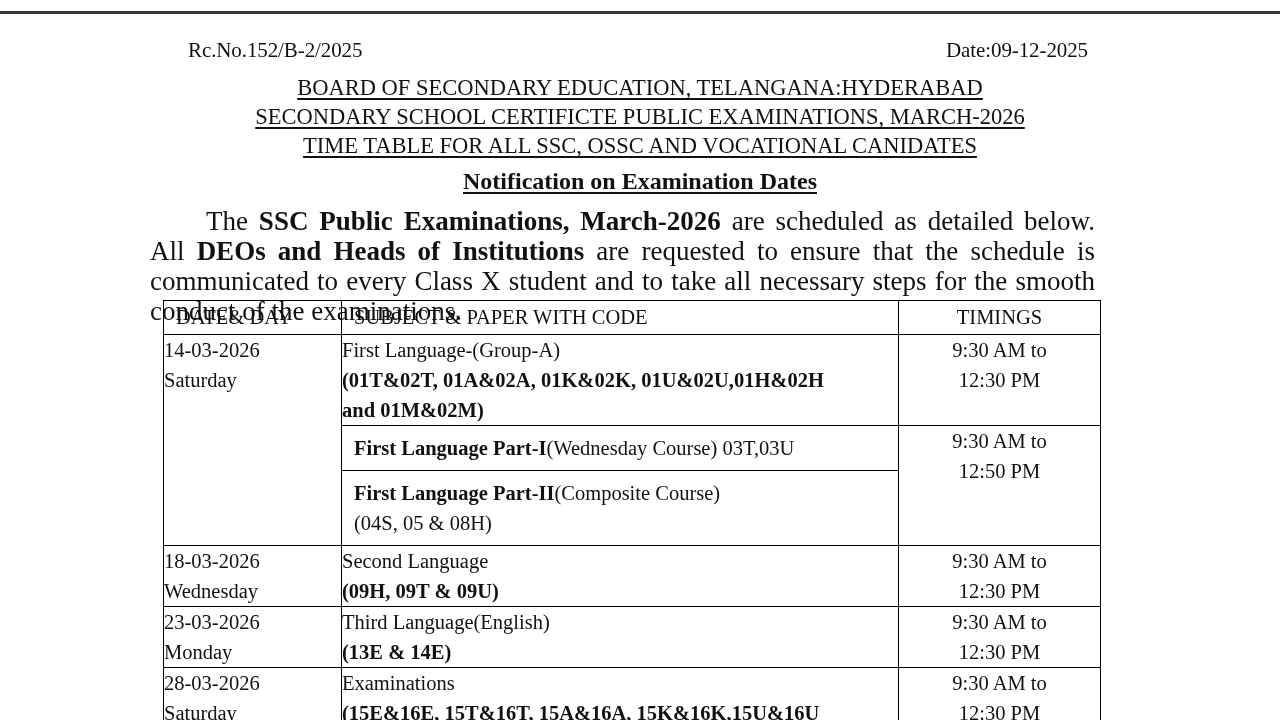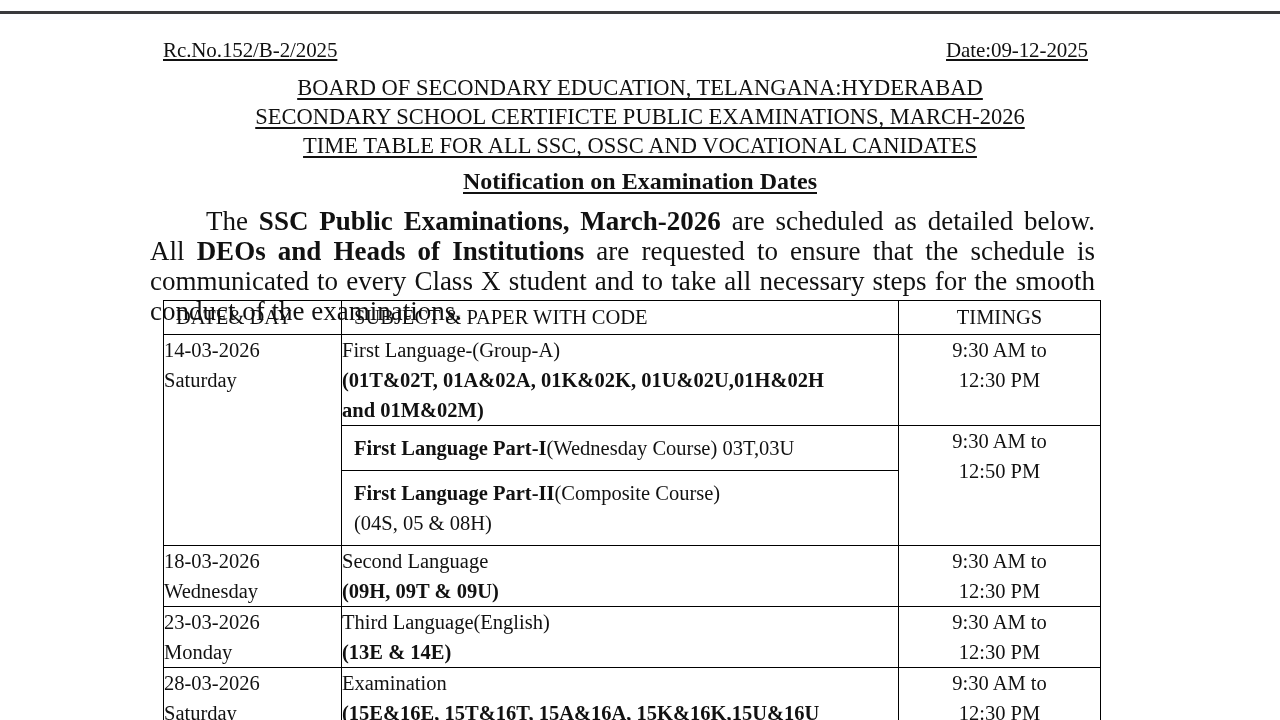--- a/index.html
+++ b/index.html
@@ -42,22 +42,22 @@
     top: 38px;
     left: 163px;
     width: 925px;
     display: flex;
     justify-content: space-between;
     align-items: baseline;
     font-size: 21px;
     letter-spacing: -0.1px;
   }
   .refline span {
-    text-decoration: underline;
     text-underline-offset: 2px;
+    margin-left: 25px;
   }
 
   
   .titles {
     position: absolute;
     top: 73px;
     left: 0;
     width: 1280px;
     text-align: center;
   }
@@ -253,21 +253,21 @@
         <td class="c-subj">
             <span class="ln s-title">Third Language(English)</span>
             <span class="ln s-codes">(13E &amp; 14E)</span>
           </td>
         <td class="c-time"><span>9:30 AM to</span><span class="t2">12:30 PM</span></td>
       </tr>
 
       <tr>
         <td class="c-date"><span>28-03-2026</span><span class="d2">Saturday</span></td>
         <td class="c-subj">
-            <span class="ln s-title">Examination</span>
+            <span class="ln s-title">Examinations</span>
             <span class="ln s-codes">(15E&amp;16E, 15T&amp;16T, 15A&amp;16A, 15K&amp;16K,15U&amp;16U</span>
           </td>
         <td class="c-time"><span>9:30 AM to</span><span class="t2">12:30 PM</span></td>
       </tr>
     </tbody>
   </table>
 
 </div>
 
 </body></html>

